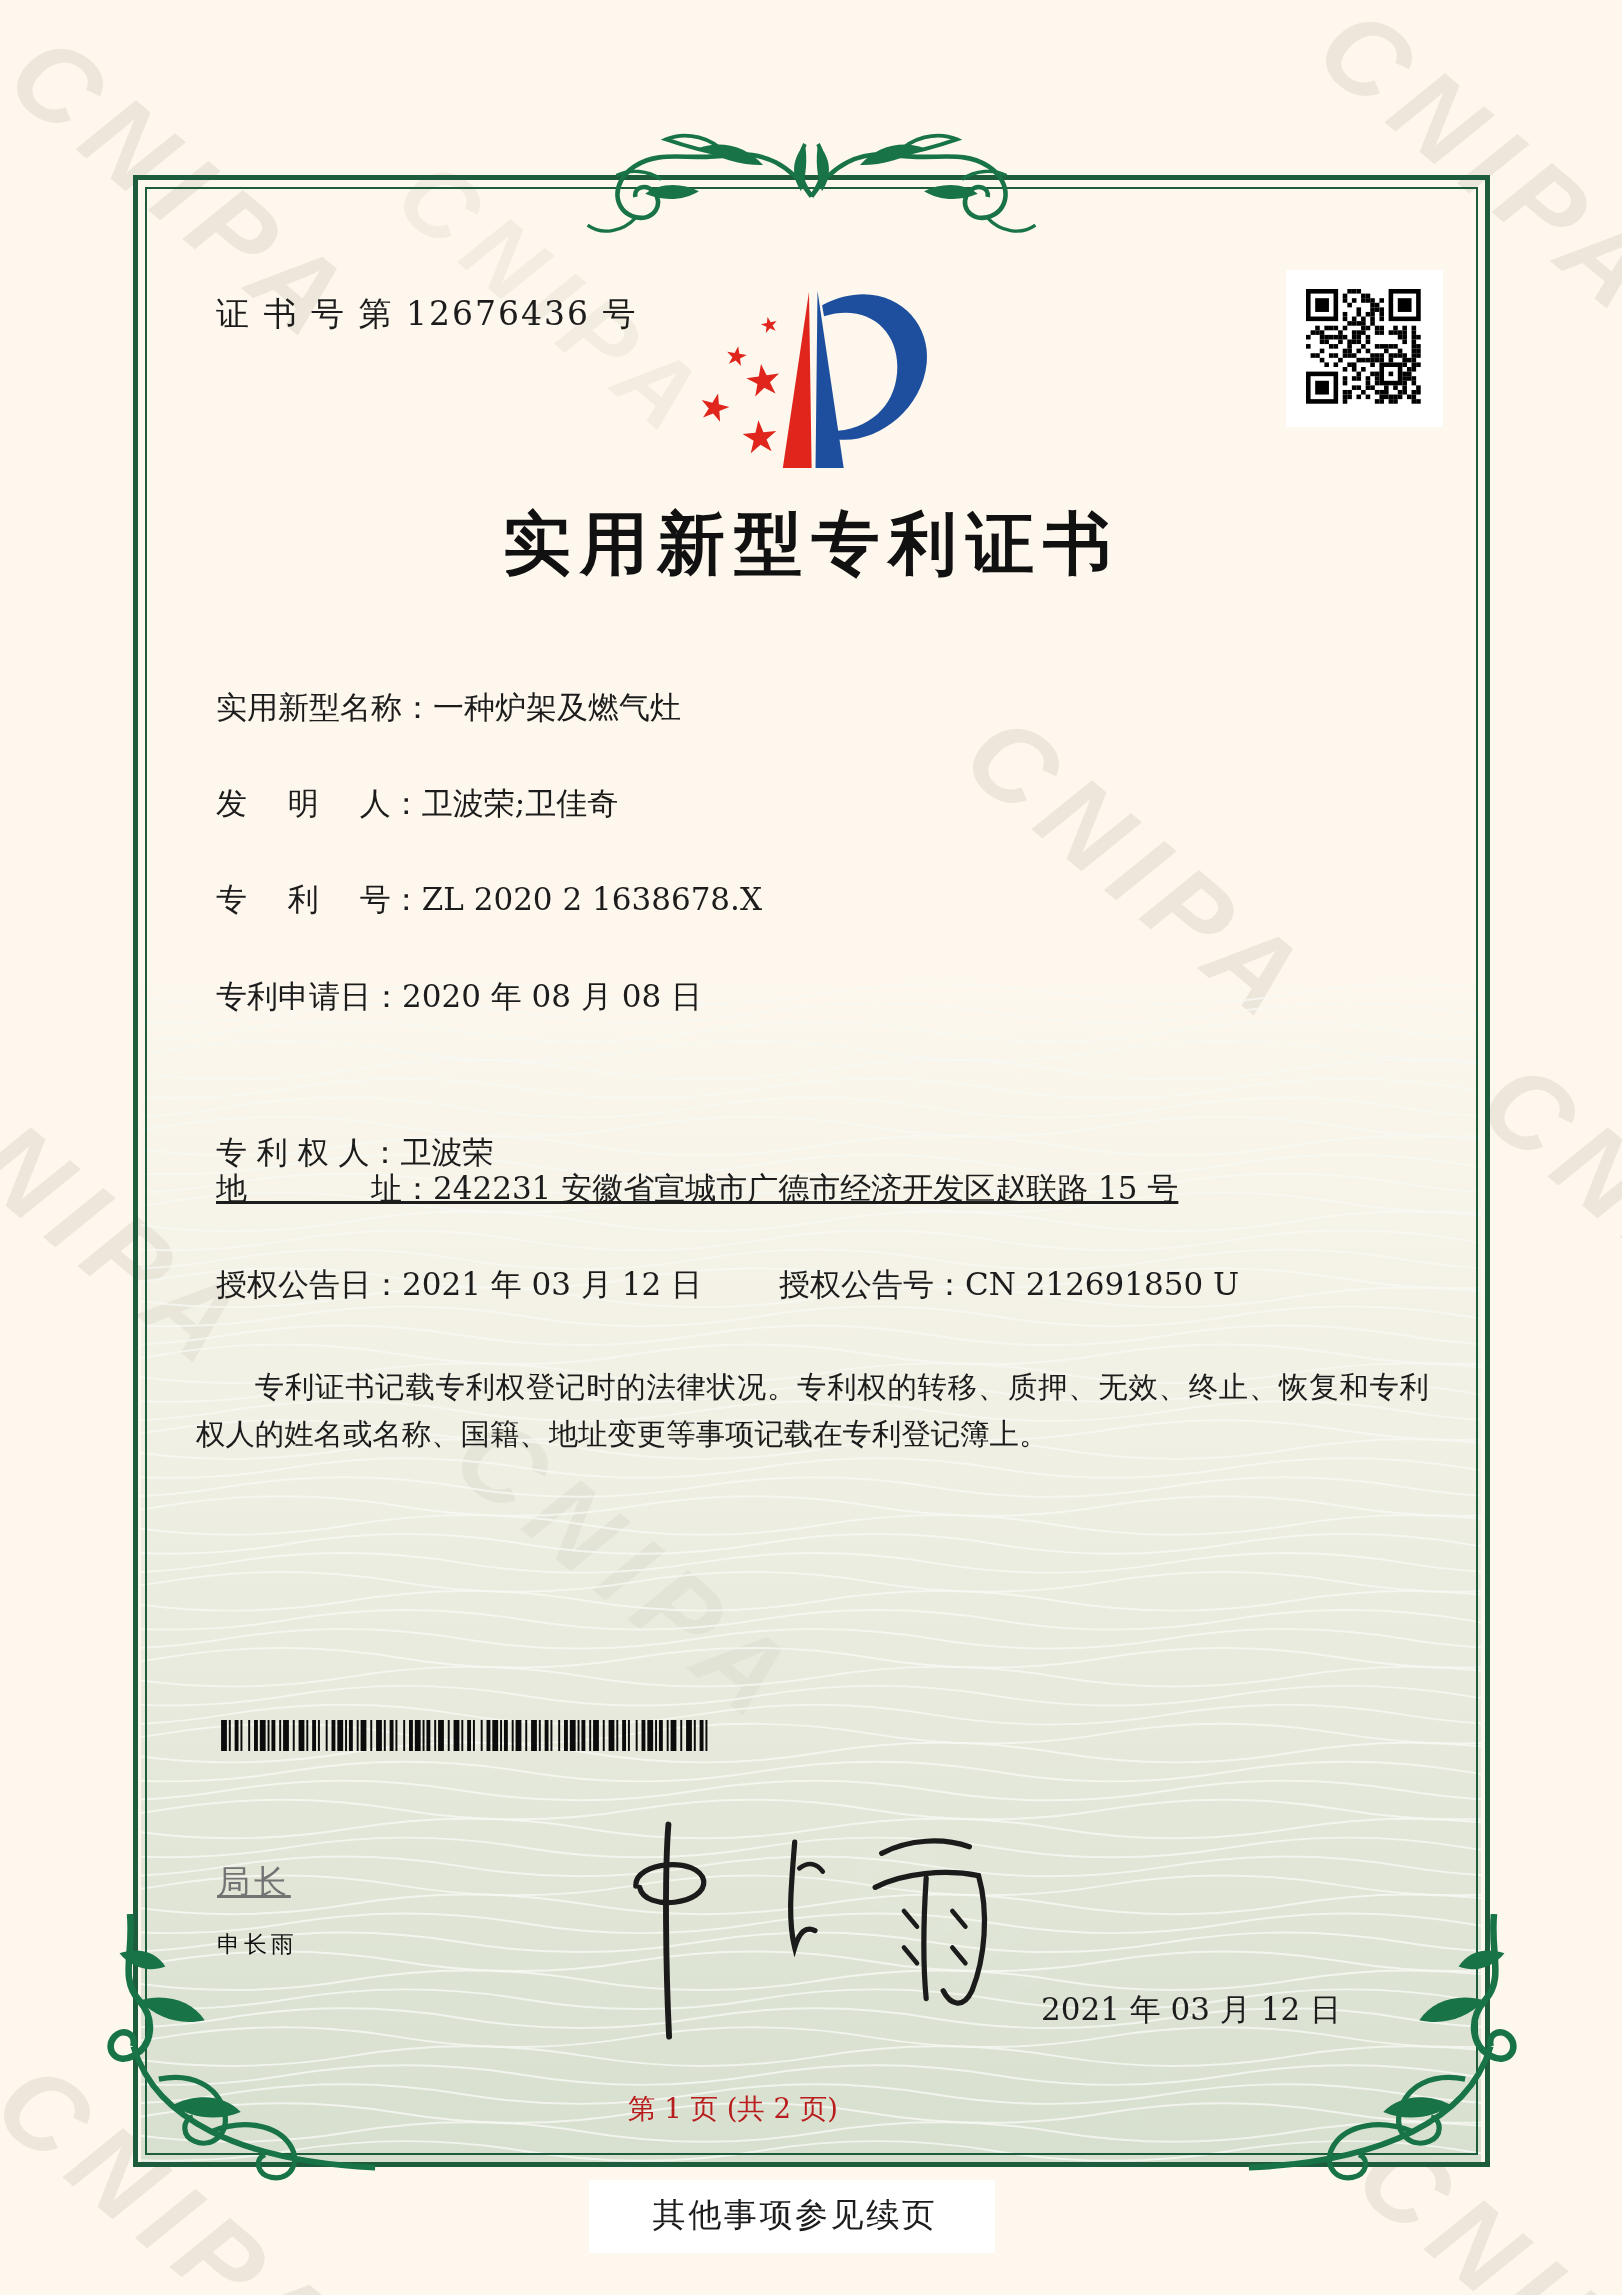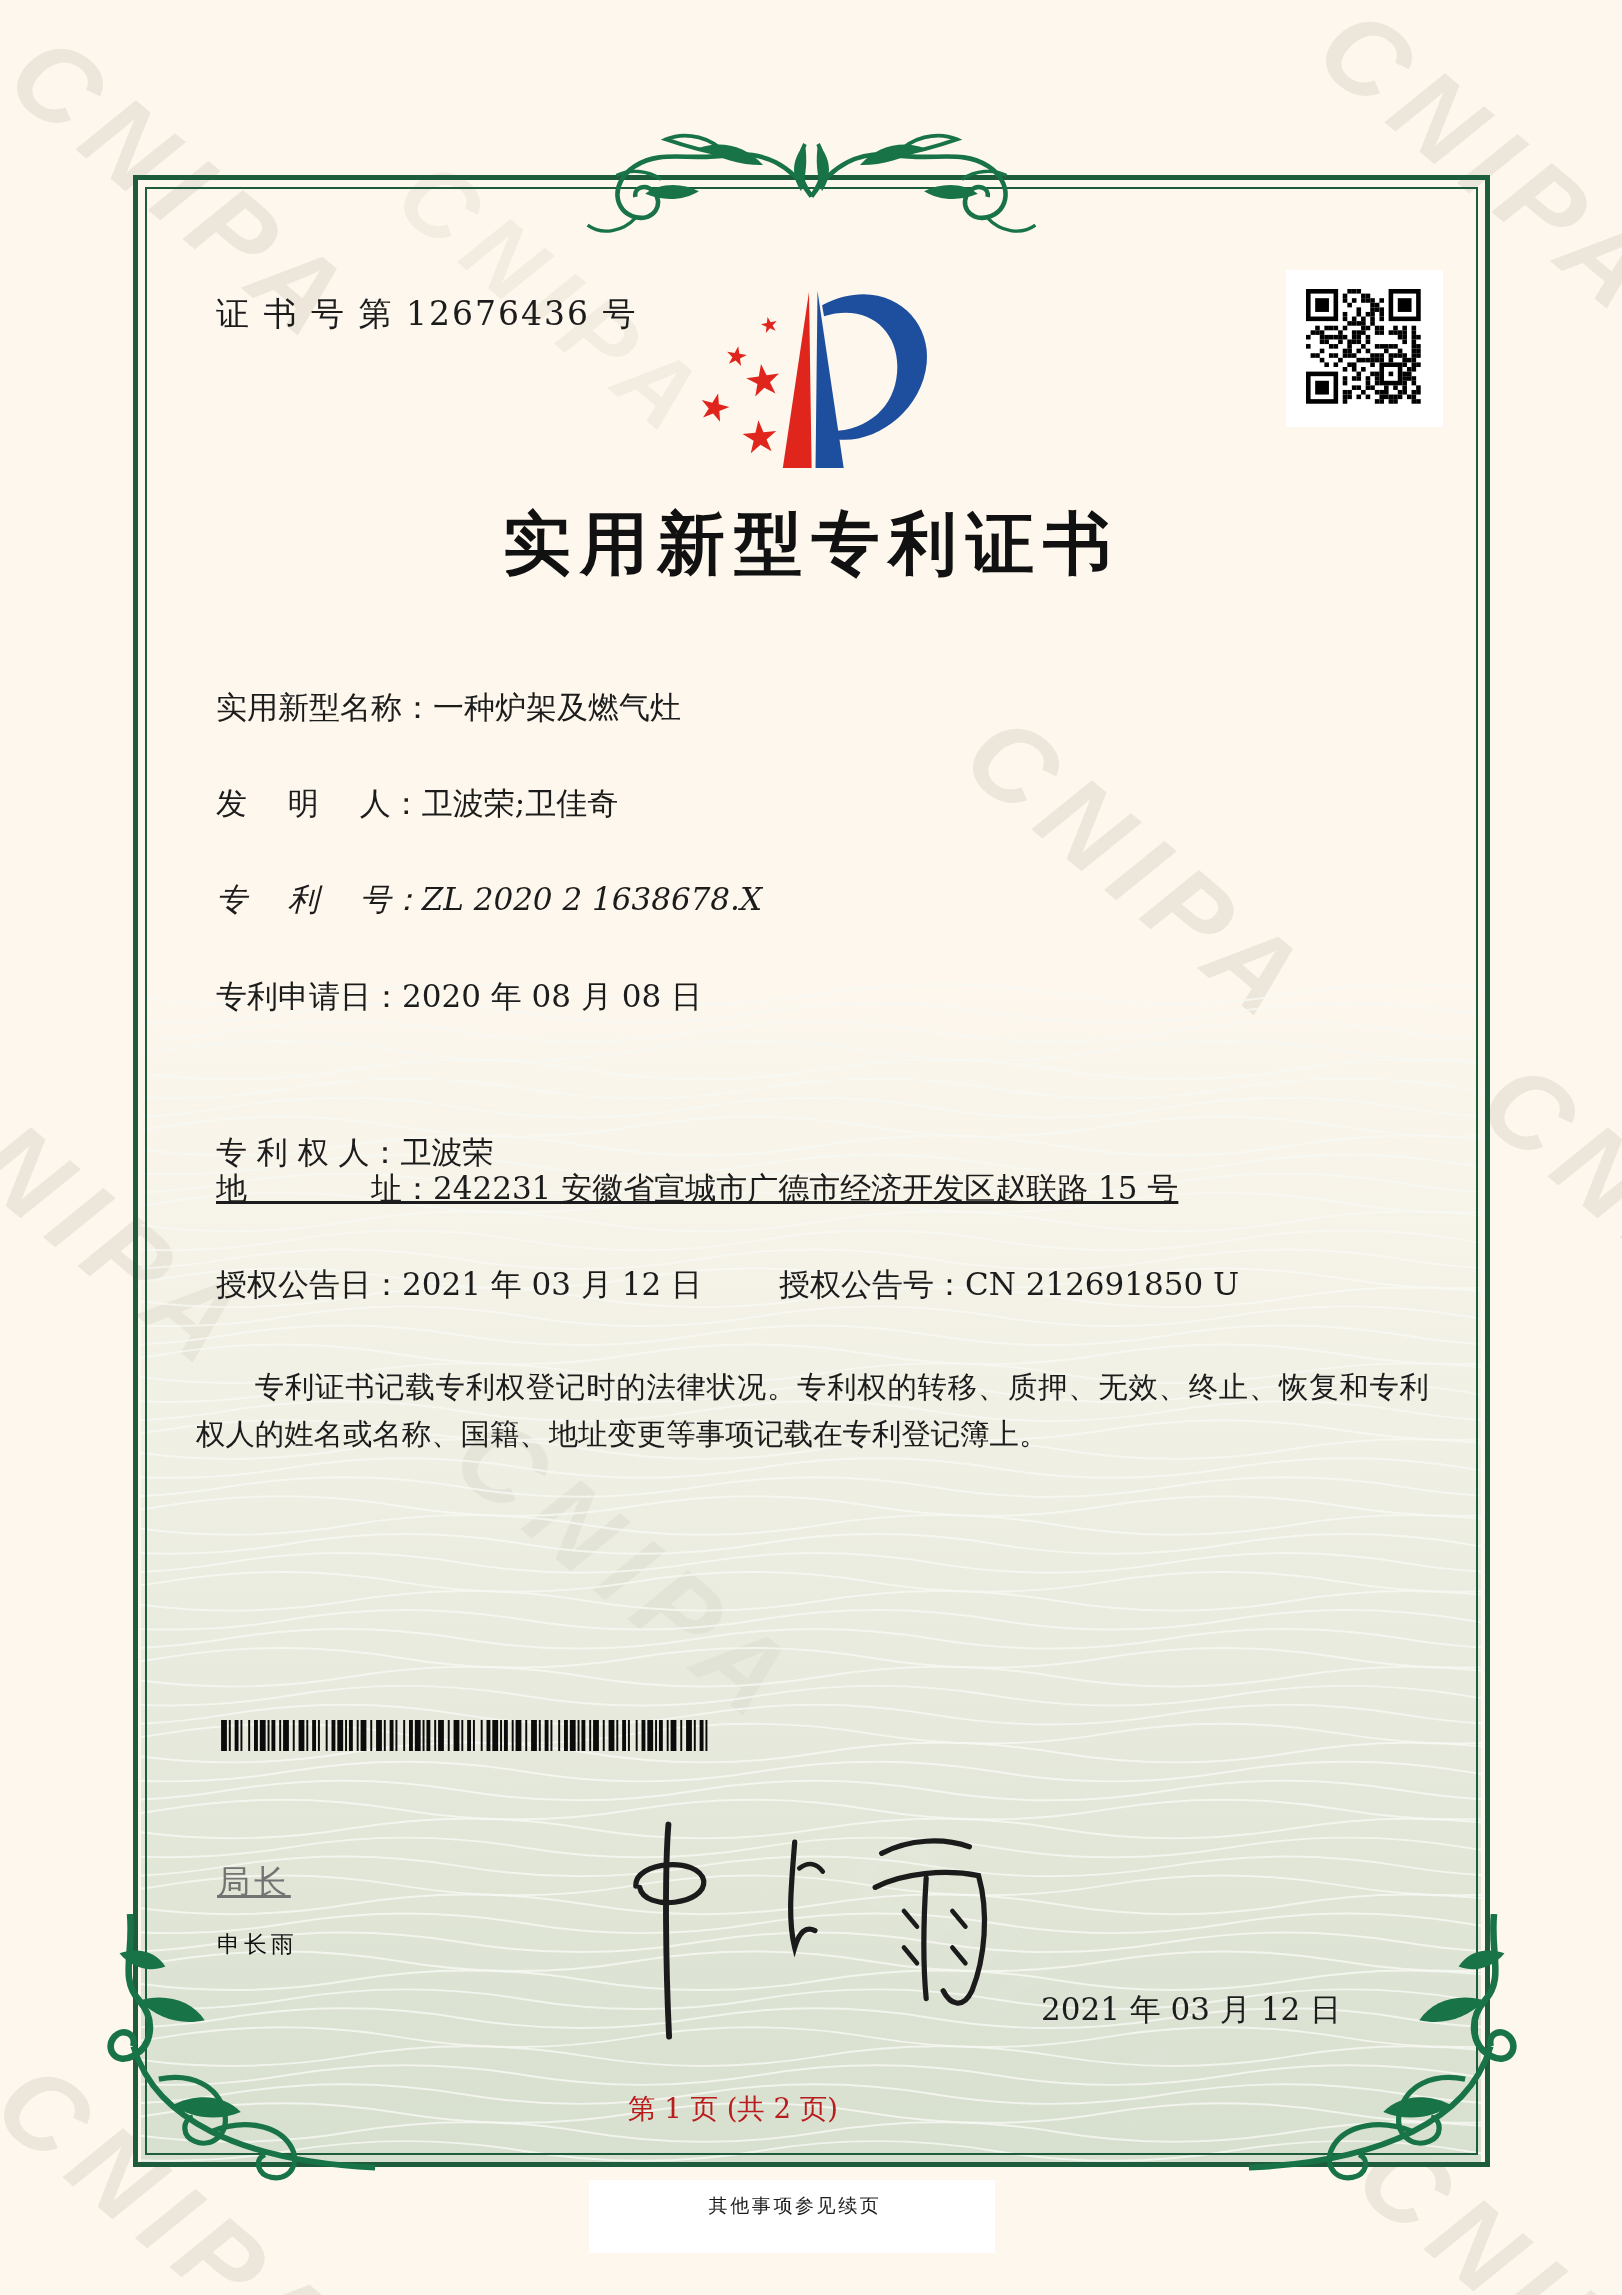--- a/index.html
+++ b/index.html
@@ -47,21 +47,21 @@
   .body-text p{margin:0;text-indent:2em;}
 
   
   .sig-title{left:217px;top:1860px;font-size:33px;color:#737373;letter-spacing:3.9px;text-decoration:underline;}
   .sig-name{left:217px;top:1929px;font-size:23px;color:#111;letter-spacing:3.9px;}
   .grant-date{left:1008px;top:1989px;width:366px;text-align:center;font-size:31px;color:#1c1c1c;white-space:pre;}
 
   
   .page-indicator{left:0;right:157px;top:2091px;text-align:center;font-size:27.5px;color:#b91c1c;white-space:pre;}
   .note-band{left:589px;top:2180px;width:406px;height:73px;background:#ffffff;}
-  .footer-note{left:589px;top:2193px;width:412px;text-align:center;font-size:19px;color:#1c1c1c;letter-spacing:2.6px;}
+  .footer-note{left:589px;top:2193px;width:412px;text-align:center;font-size:33px;color:#1c1c1c;letter-spacing:2.6px;}
 
   
   .logo-box{left:667px;top:250px;width:301px;height:249px;}
   .logo-star{position:absolute;color:#e0251c;line-height:1;font-family:"DejaVu Sans",sans-serif;}
 
   
   #barcode-svg{left:218px;top:1720px;}
   .qr-box{left:1286px;top:270px;width:157px;height:157px;background:#ffffff;}
   #qr-svg{left:1306px;top:289px;}
 
@@ -420,21 +420,21 @@
       <rect x="14" y="140" width="21" height="21" fill="#000"></rect>
       <rect x="112" y="112" width="35" height="35" fill="#000"></rect>
       <rect x="119" y="119" width="21" height="21" fill="#fff"></rect>
       <rect x="126" y="126" width="7" height="7" fill="#000"></rect>
     </svg>
 
   <div class="abs row" style="top:687px;"><span class="lbl">实用新型名称：</span><span class="val">一种炉架及燃气灶</span></div>
 
   <div class="abs doc-title">实用新型专利证书</div>
   <div class="abs row" style="top:783px;"><span class="lbl">发　 明　 人：</span><span class="val">卫波荣;卫佳奇</span></div>
-  <div class="abs row" style="top:879px;font-style:italic;"><span class="lbl">专　 利　 号：</span><span class="val">ZL 2020 2 1638678.X</span></div>
+  <div class="abs row" style="top:879px;"><span class="lbl">专　 利　 号：</span><span class="val">ZL 2020 2 1638678.X</span></div>
   <div class="abs row" style="top:976px;"><span class="lbl">专利申请日：</span><span class="val">2020 年 08 月 08 日</span></div>
   <div class="abs row" style="top:1132px;"><span class="lbl">专 利 权 人：</span><span class="val">卫波荣</span></div>
   <div class="abs row" style="top:1168px;text-decoration:underline;"><span class="lbl">地　　　　址：</span><span class="val">242231 安徽省宣城市广德市经济开发区赵联路 15 号</span></div>
   <div class="abs row" style="top:1264px;"><span class="lbl">授权公告日：</span><span class="val">2021 年 03 月 12 日</span></div>
   <div class="abs row" style="top:1264px;left:779px;"><span class="lbl">授权公告号：</span><span class="val">CN 212691850 U</span></div>
 
   <div class="abs body-text">
     <p>专利证书记载专利权登记时的法律状况。专利权的转移、质押、无效、终止、恢复和专利权人的姓名或名称、国籍、地址变更等事项记载在专利登记簿上。</p>
   </div>
 

